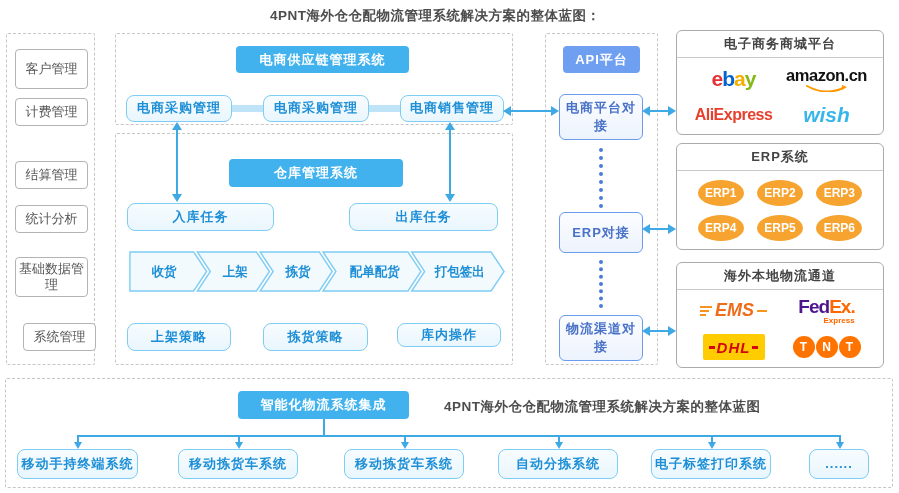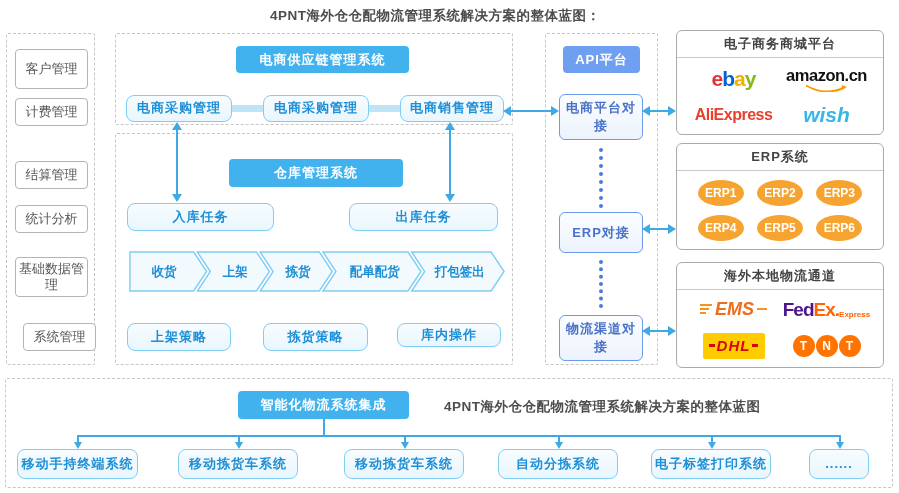--- a/index.html
+++ b/index.html
@@ -62,21 +62,21 @@
   .logo-ebay { font-size:21px; font-weight:800; letter-spacing:-1px; }
   .logo-ebay .l1{color:#e53238}.logo-ebay .l2{color:#0064d2}.logo-ebay .l3{color:#f5af02}.logo-ebay .l4{color:#86b817}
   .logo-amazon { display:flex; flex-direction:column; align-items:center; }
   .logo-amazon .word { font-size:16.5px; font-weight:800; color:#111; letter-spacing:-.5px; }
   .logo-ali { font-size:16px; font-weight:700; color:#e8402d; letter-spacing:-.5px; }
   .logo-wish { font-size:21px; font-weight:800; font-style:italic; color:#38b6e9; letter-spacing:0; }
   .logo-ems { display:flex; align-items:center; gap:3px; color:#ef6c1a; font-size:18px;
               font-weight:900; font-style:italic; letter-spacing:0; }
   .ems-bars { display:flex; flex-direction:column; gap:2px; }
   .ems-bars i { display:block; height:2px; background:#f7941d; }
-  .logo-fedex { display:flex; align-items:flex-end; line-height:1; }
+  .logo-fedex { display:flex; flex-direction:column; align-items:flex-end; line-height:1; }
   .logo-fedex .fed { color:#4d148c; font-size:19px; font-weight:800; letter-spacing:-1px; }
   .logo-fedex .ex  { color:#ff6600; font-size:19px; font-weight:800; letter-spacing:-1px; }
   .logo-fedex .express { color:#ff6600; font-size:8px; font-weight:700; margin-top:1px; }
   .logo-dhl { width:62px; height:26px; background:#ffcc00; border-radius:2px; display:flex;
               align-items:center; justify-content:center; gap:2px; }
   .logo-dhl .word { color:#d40511; font-size:15px; font-weight:900; font-style:italic; letter-spacing:1px; }
   .logo-dhl i { display:block; width:6px; height:3px; background:#d40511; }
   .logo-tnt { display:flex; gap:1px; }
   .logo-tnt span { width:22px; height:22px; border-radius:50%; background:#ff7300; color:#fff;
                    font-size:12px; font-weight:900; display:flex; align-items:center; justify-content:center; }

